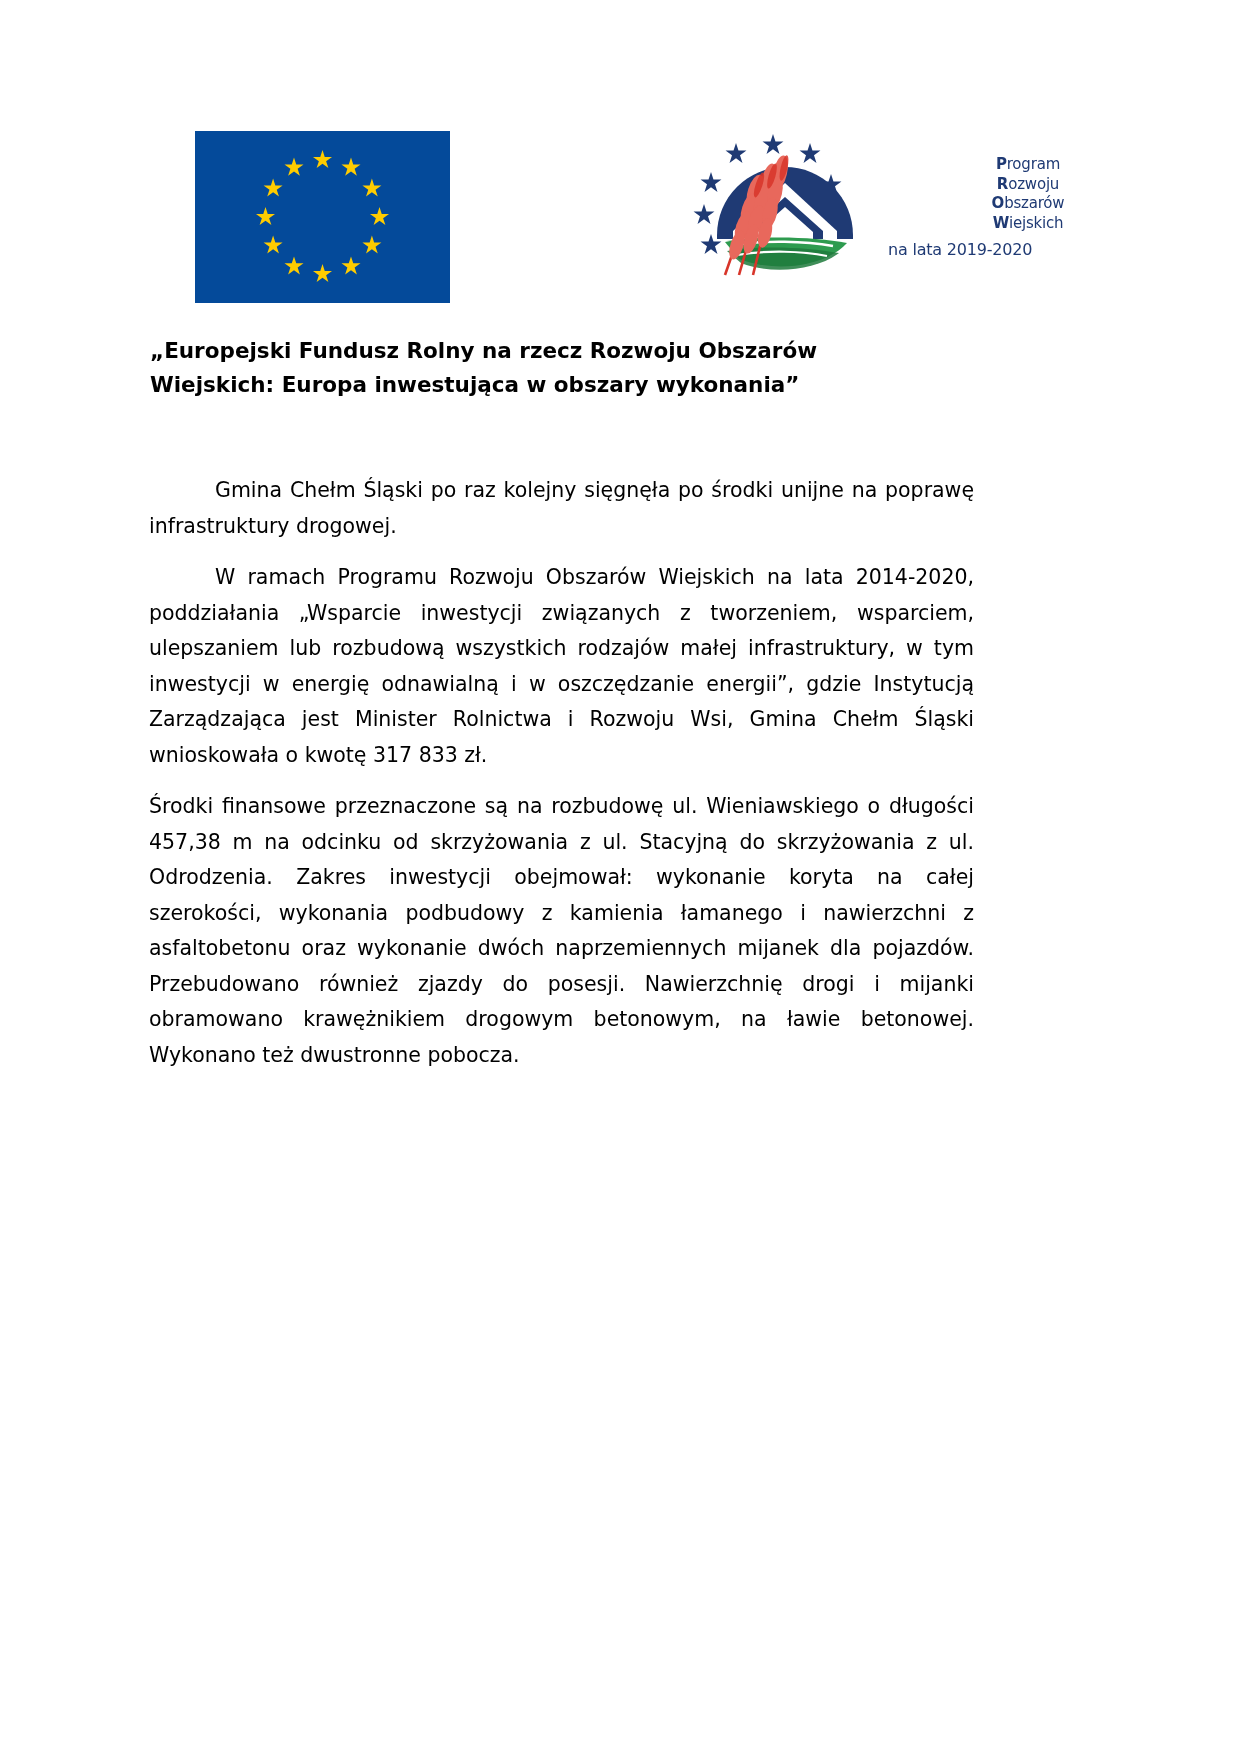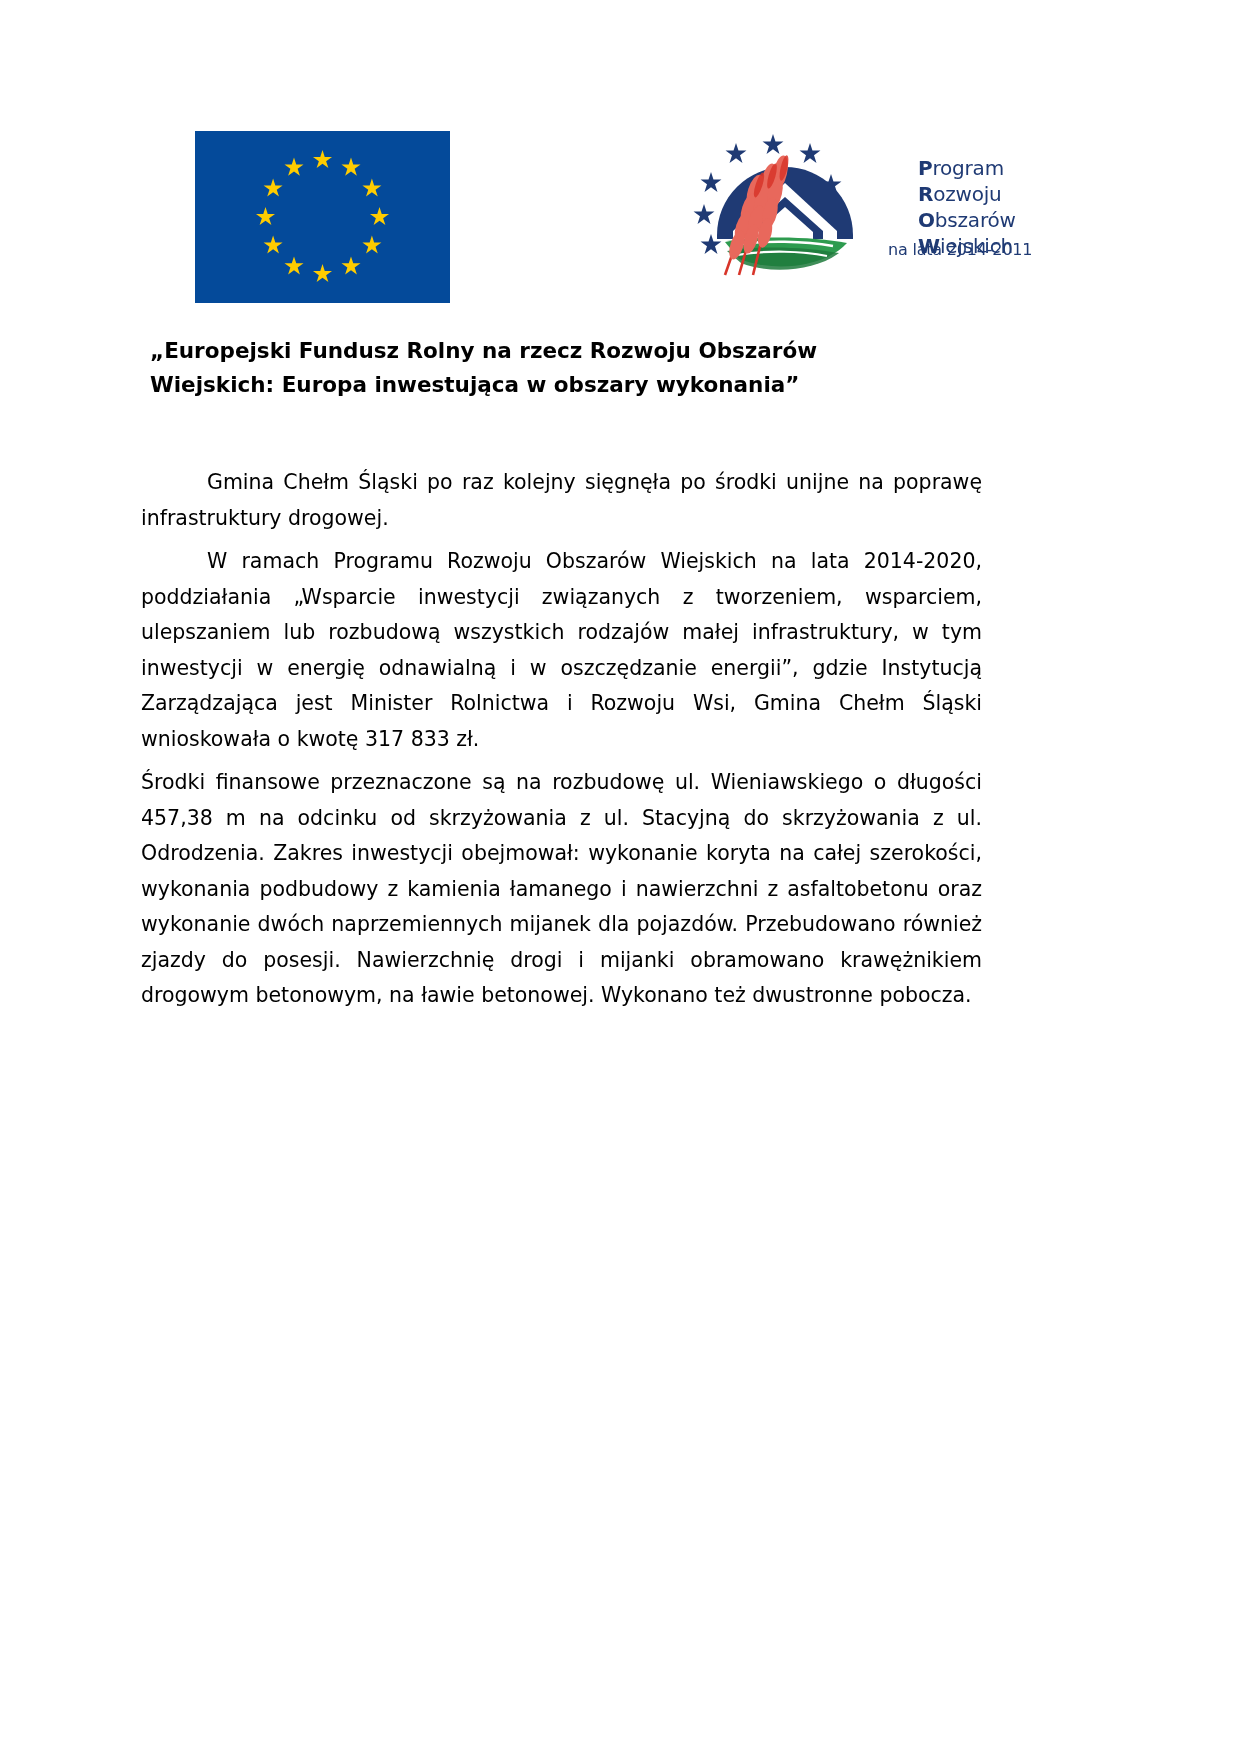--- a/index.html
+++ b/index.html
@@ -60,24 +60,25 @@
   .prow-text {
     position: absolute;
     left: 918px;
     top: 24px;
     width: 220px;
     font-family: "DejaVu Sans", sans-serif;
     color: #1f3a74;
     line-height: 1.30;
   }
   .prow-text .pline {
-    font-size: 20px;
+    font-size: 15px;
     font-weight: 400;
     letter-spacing: -0.2px;
     white-space: nowrap;
+    text-align: center;
   }
   .prow-text .pline b {
     font-weight: 700;
   }
   .prow-years {
     position: absolute;
     left: 888px;
     top: 109px;
     font-family: "DejaVu Sans", sans-serif;
     font-size: 16px;
@@ -109,21 +110,21 @@
     position: absolute;
     left: 133px;
     top: 457px;
     width: 857px;
     font-family: "DejaVu Sans", sans-serif;
     font-size: 20.5px;
     line-height: 35.5px;
     color: #000000;
   }
   .para {
-    margin: 8px;
+    margin: 16px;
     text-align: justify;
     text-justify: inter-word;
     font-size: 20.5px;
     line-height: 35.5px;
   }
   .para.indent {
     text-indent: 66px;
   }
 </style>
 </head>
@@ -210,21 +211,21 @@
         </g>
       </svg>
     </div>
 
     <div class="prow-text">
       <div class="pline"><b>P</b>rogram</div>
       <div class="pline"><b>R</b>ozwoju</div>
       <div class="pline"><b>O</b>bszarów</div>
       <div class="pline"><b>W</b>iejskich</div>
     </div>
-    <div class="prow-years">na lata 2014-2011</div>
+    <div class="prow-years">na lata 2019-2020</div>
   </div>
 
   <div class="doc-header">
     <span class="hl">„Europejski Fundusz Rolny na rzecz Rozwoju Obszarów</span>
     <span class="hl">Wiejskich: Europa inwestująca w obszary wykonania”</span>
   </div>
 
   <div class="body-block">
     <p class="para indent">Gmina Chełm Śląski po raz kolejny sięgnęła po środki unijne na poprawę infrastruktury drogowej.</p>
     <p class="para indent">W ramach Programu Rozwoju Obszarów Wiejskich na lata 2014-2020, poddziałania „Wsparcie inwestycji związanych z tworzeniem, wsparciem, ulepszaniem lub rozbudową wszystkich rodzajów małej infrastruktury, w tym inwestycji w energię odnawialną i w oszczędzanie energii”, gdzie Instytucją Zarządzająca jest Minister Rolnictwa i Rozwoju Wsi, Gmina Chełm Śląski wnioskowała o kwotę 317 833 zł.</p>

